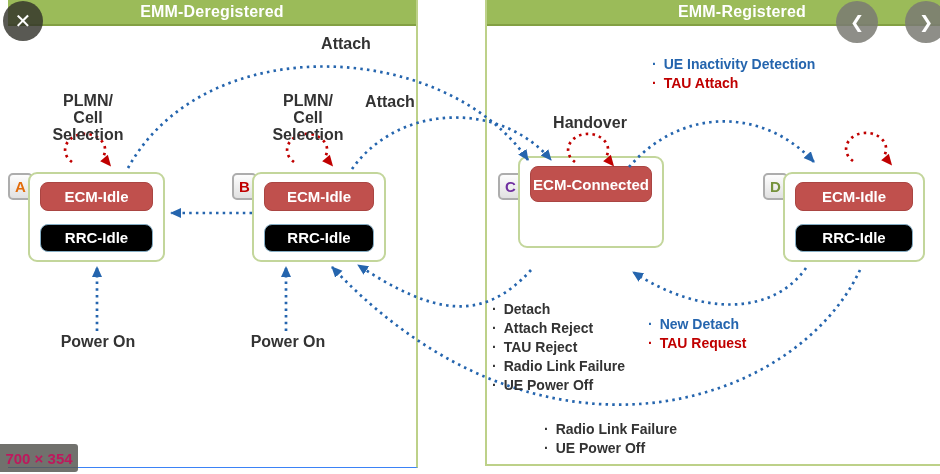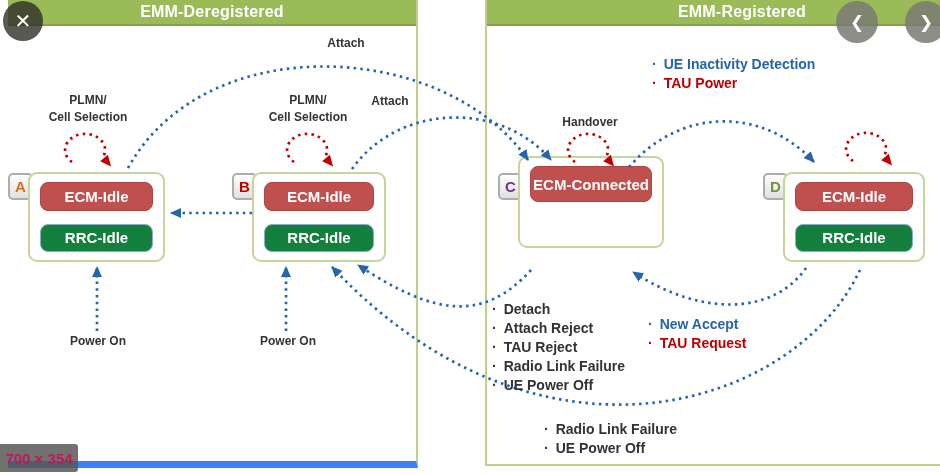--- a/index.html
+++ b/index.html
@@ -2,48 +2,48 @@
 <html><head>
 <meta charset="utf-8">
 <style>
   html,body{margin:0;padding:0;}
   body{width:940px;height:474px;overflow:hidden;background:#fff;
        font-family:"Liberation Sans",sans-serif;}
   #stage{position:relative;width:940px;height:474px;background:#fff;}
 
   
   .panel{position:absolute;top:0;box-sizing:border-box;z-index:1;background:#fff;}
-  #panel-left{left:8px;width:410px;height:468px;border-right:2px solid #bdd189;border-bottom:7px solid #3b82f6;}
+  #panel-left{left:8px;width:410px;height:468px;border-right:2px solid #bdd189;border-bottom:1px solid #3b82f6;}
   #panel-right{left:485px;width:512px;height:466px;border-left:2px solid #bdd189;border-bottom:2px solid #bdd189;}
   .panel-header{position:absolute;left:0;top:0;right:0;height:24px;background:#9bbb59;
     border-bottom:2px solid #83a043;color:#fff;font-weight:bold;font-size:16px;
     text-align:center;line-height:24px;letter-spacing:.2px;}
 
   
   .scard{position:absolute;background:#fff;border:2px solid #c3d69b;border-radius:9px;
     box-sizing:border-box;padding:8px 10px;display:flex;flex-direction:column;gap:13px;z-index:2;}
   .pill{height:34px;border-radius:8px;color:#fff;font-weight:bold;font-size:15px;
     display:flex;align-items:center;justify-content:center;}
   .pill-red{background:#c0504d;border:1px solid #aa4542;}
-  .pill-blue{background:#15803d;border:1px solid #86aec5;}
+  .pill-blue{background:#000000;border:1px solid #86aec5;}
   #card-a{left:28px;top:172px;width:137px;height:90px;}
   #card-b{left:252px;top:172px;width:134px;height:90px;}
   #card-c{left:518px;top:156px;width:146px;height:92px;}
   #card-d{left:783px;top:172px;width:142px;height:90px;}
 
   .badge{position:absolute;width:25px;height:27px;box-sizing:border-box;
     background:linear-gradient(#fdfdfd,#e1e1e1);border:2px solid #adadad;border-radius:5px;
     font-weight:bold;font-size:15px;text-align:center;line-height:23px;z-index:1;}
   #badge-a{left:8px;top:173px;color:#e36c0a;}
   #badge-b{left:232px;top:173px;color:#c00000;}
   #badge-c{left:498px;top:173px;color:#7030a0;}
   #badge-d{left:763px;top:173px;color:#76923c;}
 
   
-  .lbl{position:absolute;font-weight:bold;color:#333;font-size:12px;line-height:17px;z-index:4;}
+  .lbl{position:absolute;font-weight:bold;color:#333;font-size:16px;line-height:17px;z-index:4;}
   .ctr{text-align:center;}
   #lbl-plmn-a{left:38px;top:92px;width:100px;}
   #lbl-plmn-b{left:258px;top:92px;width:100px;}
   #lbl-attach-top{left:316px;top:35px;width:60px;}
   #lbl-attach-mid{left:360px;top:93px;width:60px;}
   #lbl-handover{left:544px;top:114px;width:92px;}
   #lbl-cellresel{left:802px;top:107px;width:138px;}
   #lbl-poweron-a{left:56px;top:333px;width:84px;}
   #lbl-poweron-b{left:246px;top:333px;width:84px;}
   #lbl-poweroff{left:168px;top:218px;width:88px;}
@@ -148,21 +148,21 @@
   <div class="lbl ctr" id="lbl-poweron-a">Power On</div>
   <div class="lbl ctr" id="lbl-poweron-b">Power On</div>
 
   <div class="bullist" id="list-regtop">
     <div class="row c-blue">
         <span>·</span>
         <span>UE Inactivity Detection</span>
       </div>
     <div class="row c-red">
         <span>·</span>
-        <span>TAU Power</span>
+        <span>TAU Attach</span>
       </div>
   </div>
 
   <div class="bullist" id="list-detach">
     <div class="row">
         <span>·</span>
         <span>Detach</span>
       </div>
     <div class="row">
         <span>·</span>
@@ -178,21 +178,21 @@
       </div>
     <div class="row">
         <span>·</span>
         <span>UE Power Off</span>
       </div>
   </div>
 
   <div class="bullist" id="list-newtraffic">
     <div class="row c-blue">
         <span>·</span>
-        <span>New Accept</span>
+        <span>New Detach</span>
       </div>
     <div class="row c-red">
         <span>·</span>
         <span>TAU Request</span>
       </div>
   </div>
 
   <div class="bullist" id="list-bottom">
     <div class="row">
         <span>·</span>

